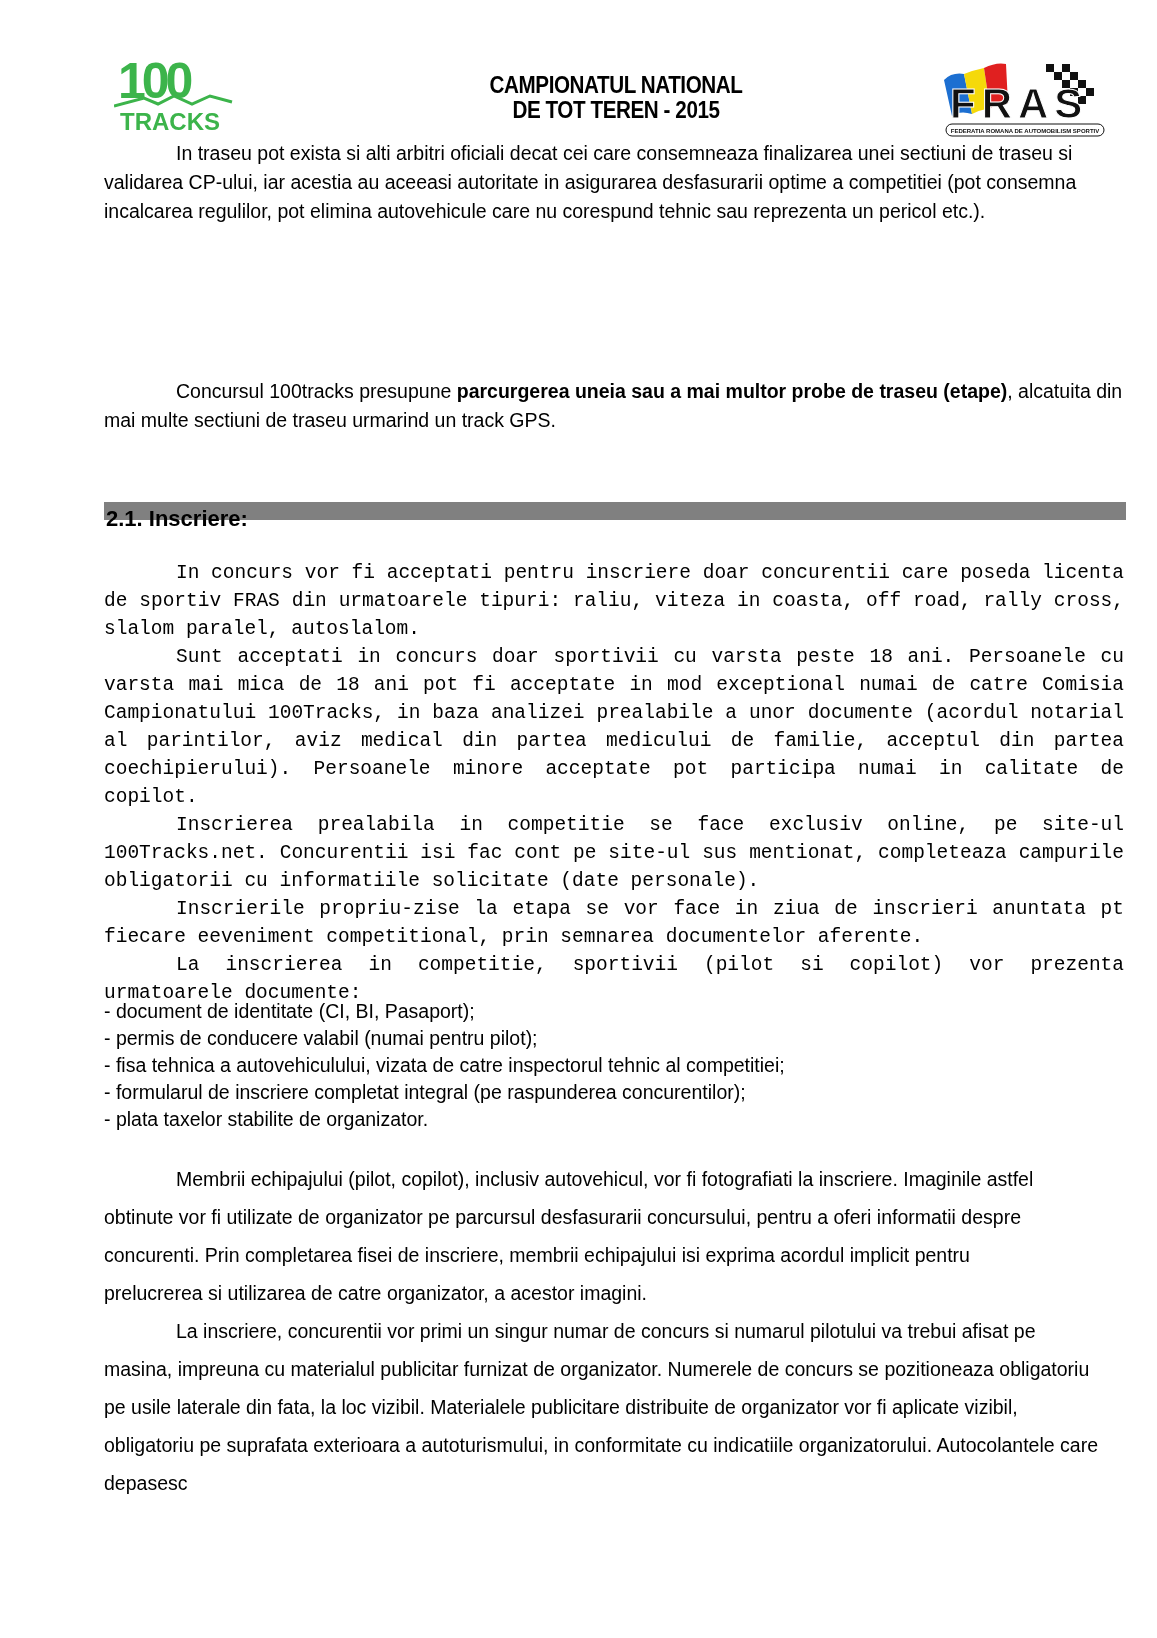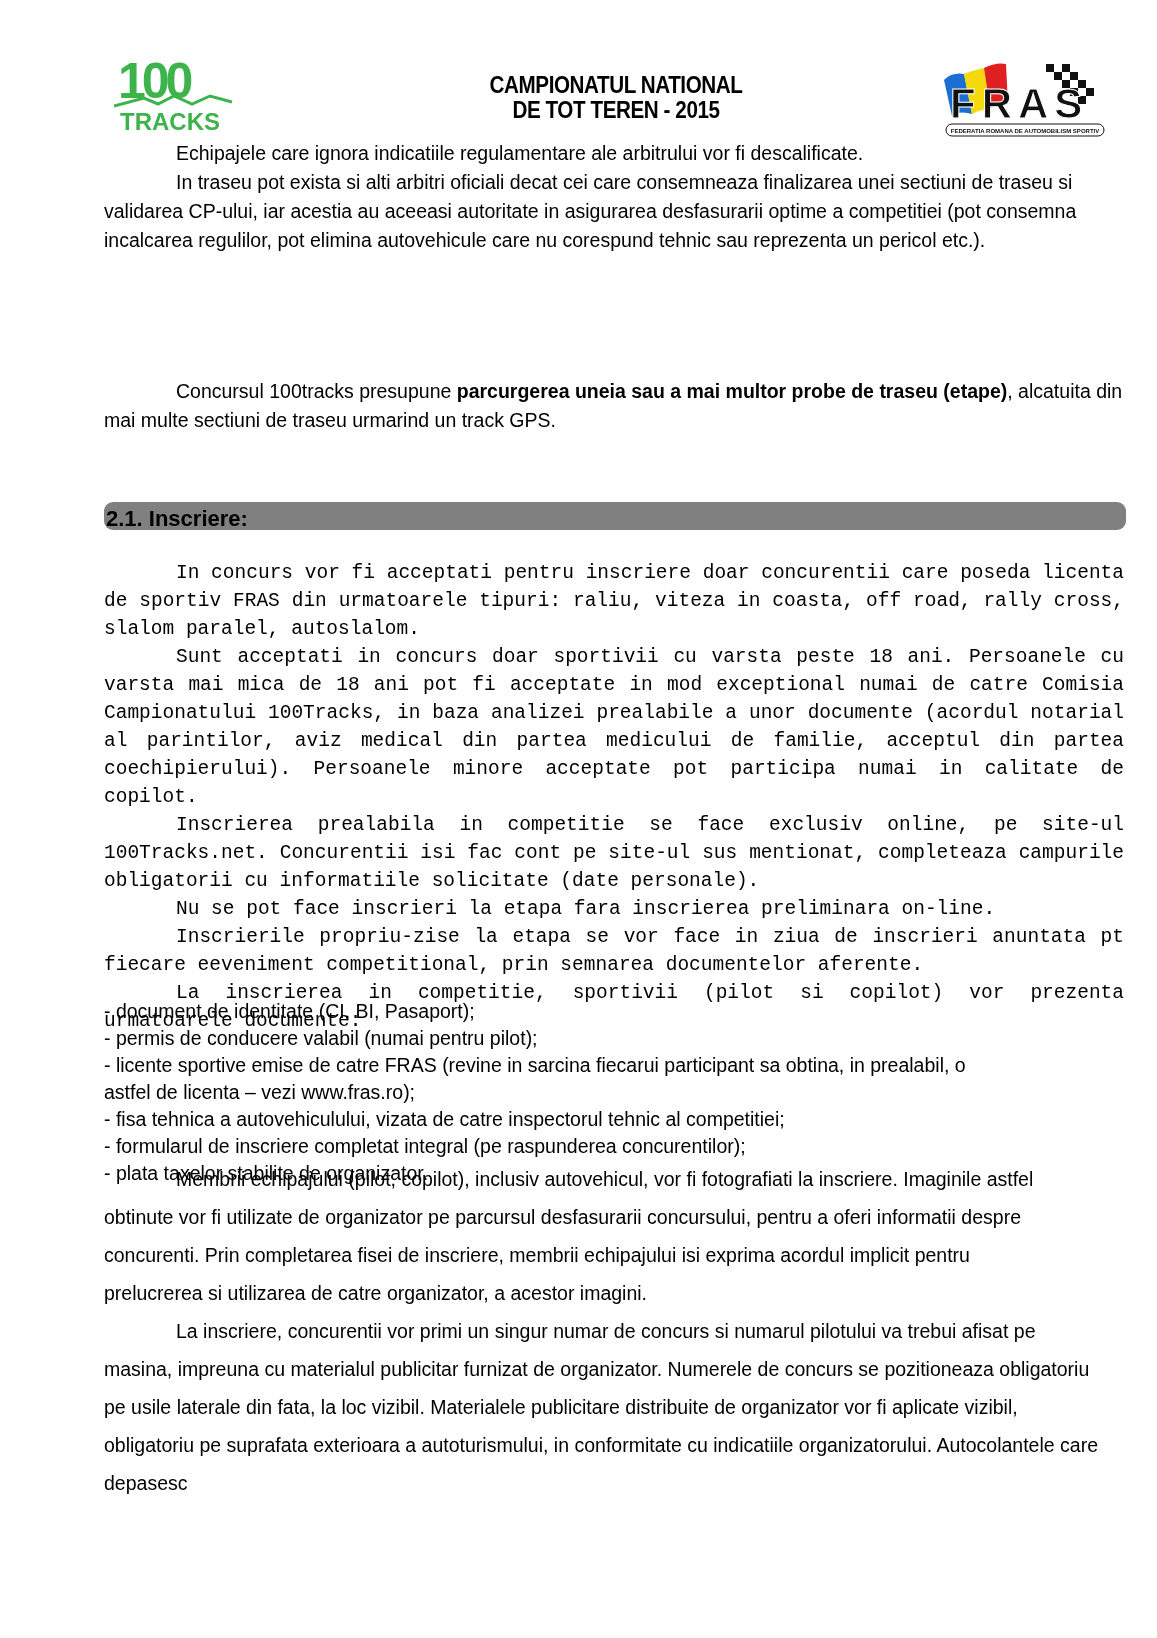--- a/index.html
+++ b/index.html
@@ -16,21 +16,21 @@
 
   .body-text { position: absolute; left: 68px; width: 1020px; font-size: 19.5px; line-height: 29px; }
   .p { margin: 0; }
   .indent { text-indent: 72px; }
   .justify { text-align: justify; text-align-last: left; }
   .b { font-weight: bold; }
 
   .h2 { position: absolute; left: 0; width: 1157px; top: 330px; text-align: center;
         font-size: 30px; font-weight: bold; text-decoration: underline; text-underline-offset: 4px; }
 
-  .h21-bar { position: absolute; left: 68px; top: 502px; width: 1022px; height: 28px; background: #808080; border-radius: 9px; }
+  .h21-bar { position: absolute; left: 68px; top: 502px; width: 1022px; height: 18px; background: #808080; }
   .h21-text { position: absolute; left: 2px; top: 4px; font-size: 22px; font-weight: bold; }
 </style>
 </head>
 <body>
 
 <div class="page">
 
   <svg class="logo-100" viewBox="0 0 130 82">
     <text x="4" y="44" font-family="Liberation Sans, sans-serif" font-weight="bold" font-size="50" fill="#3cb44b" letter-spacing="-4">100</text>
     <path d="M0 52 L30 44 L44 50 L60 42 L78 50 L96 42 L118 48" stroke="#3cb44b" stroke-width="3" fill="none"></path>
@@ -58,48 +58,45 @@
       <rect x="128" y="30" width="8" height="8" fill="#111"></rect>
         <rect x="144" y="30" width="8" height="8" fill="#111"></rect>
       <rect x="136" y="38" width="8" height="8" fill="#111"></rect>
     </g>
     <text x="8" y="60" font-family="Liberation Sans, sans-serif" font-weight="bold" font-size="42" fill="#111" stroke="#fff" stroke-width="1" letter-spacing="6">FRAS</text>
     <rect x="4" y="66" width="158" height="12" rx="6" fill="none" stroke="#111" stroke-width="1"></rect>
     <text x="83" y="75" text-anchor="middle" font-family="Liberation Sans, sans-serif" font-weight="bold" font-size="6" fill="#111">FEDERATIA ROMANA DE AUTOMOBILISM SPORTIV</text>
   </svg>
 
   <div class="body-text" style="top:139px;">
-    <p class="p indent">Echipajele care ignora indicatiile regulamentare ale arbitrului vor fi descalificate.</p>
     <p class="p indent" style="width:1000px;">In traseu pot exista si alti arbitri oficiali decat cei care consemneaza finalizarea unei sectiuni de traseu si validarea CP-ului, iar acestia au aceeasi autoritate in asigurarea desfasurarii optime a competitiei (pot consemna incalcarea regulilor, pot elimina autovehicule care nu corespund tehnic sau reprezenta un pericol etc.).</p>
   </div>
 
 
   <div class="body-text" style="top:377px;">
     <p class="p indent">
       <span>Concursul 100tracks presupune </span><span class="b">parcurgerea uneia sau a mai multor probe de traseu (etape)</span><span>, alcatuita din mai multe sectiuni de traseu urmarind un track GPS.</span>
     </p>
   </div>
 
   <div class="h21-bar">
     <span class="h21-text">2.1. Inscriere:</span>
   </div>
 
   <div class="body-text justify" style="top:559px; line-height:28px;font-family:Liberation Mono, monospace;">
     <p class="p indent">In concurs vor fi acceptati pentru inscriere doar concurentii care poseda licenta de sportiv FRAS din urmatoarele tipuri: raliu, viteza in coasta, off road, rally cross, slalom paralel, autoslalom.</p>
     <p class="p indent">Sunt acceptati in concurs doar sportivii cu varsta peste 18 ani. Persoanele cu varsta mai mica de 18 ani pot fi acceptate in mod exceptional numai de catre Comisia Campionatului 100Tracks, in baza analizei prealabile a unor documente (acordul notarial al parintilor, aviz medical din partea medicului de familie, acceptul din partea coechipierului). Persoanele minore acceptate pot participa numai in calitate de copilot.</p>
     <p class="p indent">Inscrierea prealabila in competitie se face exclusiv online, pe site-ul 100Tracks.net. Concurentii isi fac cont pe site-ul sus mentionat, completeaza campurile obligatorii cu informatiile solicitate (date personale).</p>
-    <p class="p indent">Nu se pot face inscrieri la etapa fara inscrierea preliminara on-line.</p>
     <p class="p indent">Inscrierile propriu-zise la etapa se vor face in ziua de inscrieri anuntata pt fiecare eeveniment competitional, prin semnarea documentelor aferente.</p>
     <p class="p indent">La inscrierea in competitie, sportivii (pilot si copilot) vor prezenta urmatoarele documente:</p>
   </div>
 
   <div class="body-text" style="top:998px; line-height:27px; width:1000px;">
     <p class="p">- document de identitate (CI, BI, Pasaport);</p>
     <p class="p">- permis de conducere valabil (numai pentru pilot);</p>
-    <p class="p" style="width:900px;">- licente sportive emise de catre FRAS (revine in sarcina fiecarui participant sa obtina, in prealabil, o astfel de licenta – vezi www.fras.ro);</p>
     <p class="p">- fisa tehnica a autovehiculului, vizata de catre inspectorul tehnic al competitiei;</p>
     <p class="p">- formularul de inscriere completat integral (pe raspunderea concurentilor);</p>
     <p class="p">- plata taxelor stabilite de organizator.</p>
   </div>
 
   <div class="body-text" style="top:1160px; line-height:38px; width:1000px;">
     <p class="p indent" style="width:960px;">Membrii echipajului (pilot, copilot), inclusiv autovehicul, vor fi fotografiati la inscriere. Imaginile astfel obtinute vor fi utilizate de organizator pe parcursul desfasurarii concursului, pentru a oferi informatii despre concurenti. Prin completarea fisei de inscriere, membrii echipajului isi exprima acordul implicit pentru prelucrerea si utilizarea de catre organizator, a acestor imagini.</p>
     <p class="p indent">La inscriere, concurentii vor primi un singur numar de concurs si numarul pilotului va trebui afisat pe masina, impreuna cu materialul publicitar furnizat de organizator. Numerele de concurs se pozitioneaza obligatoriu pe usile laterale din fata, la loc vizibil. Materialele publicitare distribuite de organizator vor fi aplicate vizibil, obligatoriu pe suprafata exterioara a autoturismului, in conformitate cu indicatiile organizatorului. Autocolantele care depasesc</p>
   </div>
 

